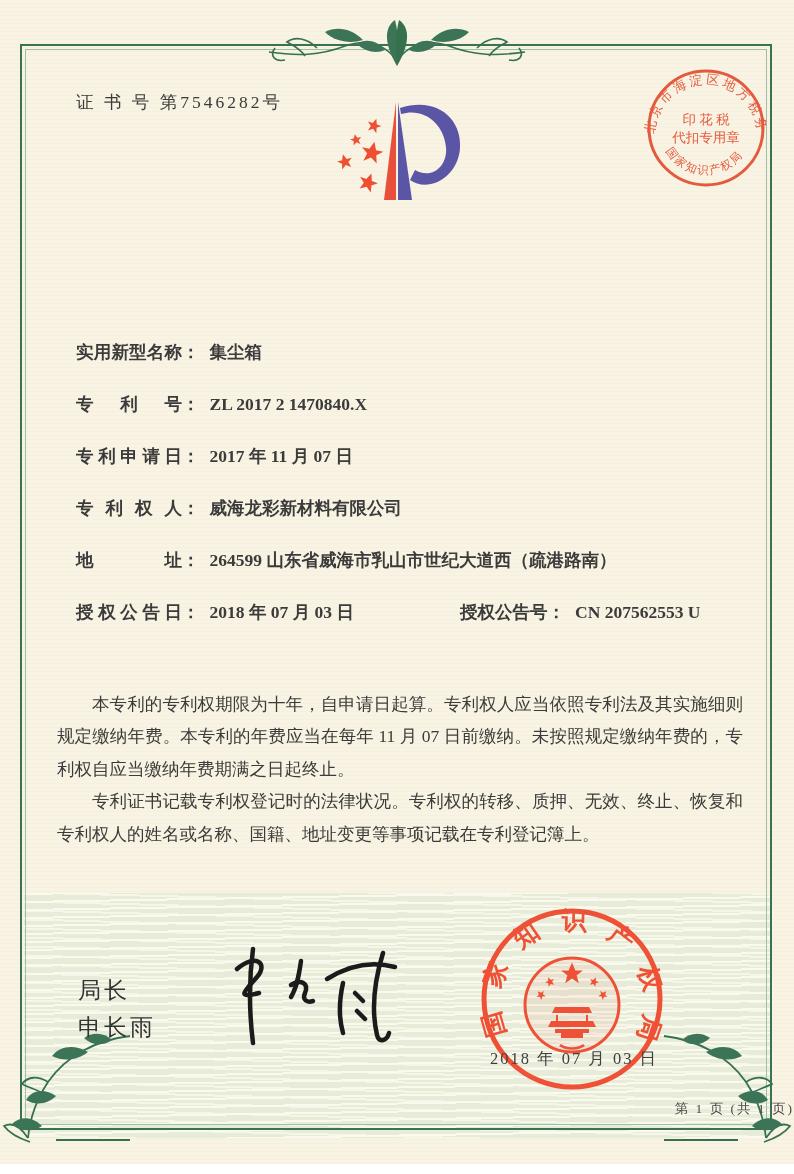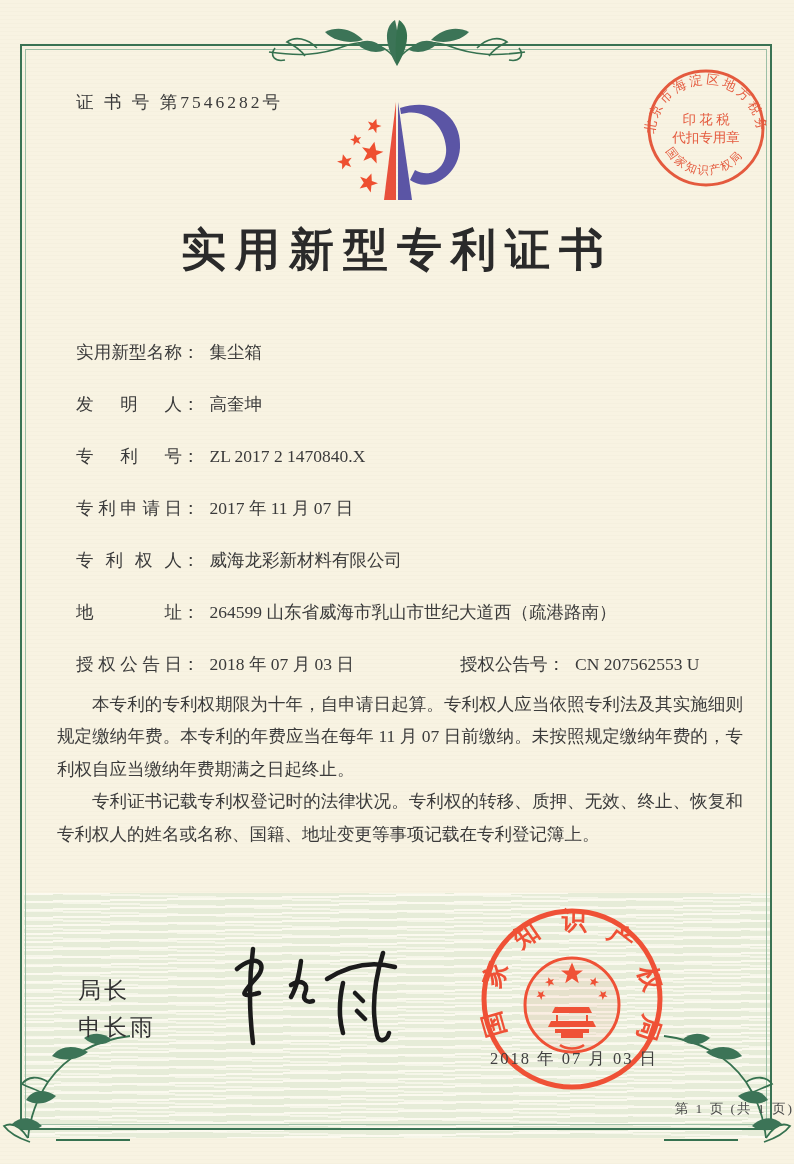--- a/index.html
+++ b/index.html
@@ -15,21 +15,21 @@
   
   .band{position:absolute;left:24px;top:893px;width:746px;height:245px;
         background-color:#e6ecd8;
         background-image:
           repeating-linear-gradient(179deg,rgba(252,250,240,0.95) 0 2px,transparent 2px 8px),
           repeating-linear-gradient(181.5deg,rgba(252,250,240,0.7) 0 2px,transparent 2px 9px);}
   .cert-no{position:absolute;left:76px;top:90px;font-size:17.5px;letter-spacing:3px;color:#3b3b3b;}
   .logo{position:absolute;left:318px;top:96px;}
   .title{position:absolute;left:0;right:0;top:220px;text-align:center;
          font-size:45px;font-weight:600;letter-spacing:9px;color:#2a2a2a;}
-  .fields{position:absolute;left:76px;top:340px;width:648px;font-size:17.5px;color:#3b3b3b;}
+  .fields{position:absolute;left:76px;top:340px;width:648px;font-size:17.5px;color:#3b3b3b;font-weight:bold;}
   .field-row{height:52px;position:relative;white-space:nowrap;}
   .flabel{display:inline-block;width:106px;text-align:justify;text-align-last:justify;}
   .fvalue{margin-left:10px;}
   .grant-no{position:absolute;left:384px;top:0;}
   .body-text{position:absolute;left:57px;top:688px;width:686px;font-size:17.5px;
              line-height:1.85;text-align:justify;color:#3b3b3b;}
   .body-text p{margin:0;text-indent:2em;}
   .signer{position:absolute;left:78px;top:972px;font-size:23px;line-height:37px;
           letter-spacing:3px;color:#333;}
   .signature{position:absolute;left:215px;top:935px;}
@@ -127,28 +127,24 @@
     <use href="#star" transform="translate(56,30) scale(0.75) rotate(18)" fill="#ee4f30"></use>
     <use href="#star" transform="translate(38,44) scale(0.6) rotate(-12)" fill="#ee4f30"></use>
     <use href="#star" transform="translate(54,57) scale(1.15) rotate(12)" fill="#ee4f30"></use>
     <use href="#star" transform="translate(27,66) scale(0.8) rotate(-15)" fill="#ee4f30"></use>
     <use href="#star" transform="translate(50,87) scale(1.0) rotate(20)" fill="#ee4f30"></use>
     <path d="M78,6 L66,104 L78,104 Z" fill="#e8503c"></path>
     <path d="M80,6 L80,104 L94,104 Z" fill="#5b55a5"></path>
     <path d="M82,12 C120,0 144,24 142,52 C140,82 110,97 92,84 L97,74 C114,84 130,70 128,51 C126,28 106,11 83,18 Z" fill="#5b55a5"></path>
   </svg>
 
-  <div class="title">实用新型专利证书</div>
 
   <div class="fields">
     <div class="field-row">
       <span class="flabel">实用新型名称</span><span>：</span><span class="fvalue">集尘箱</span>
-    </div>
-    <div class="field-row">
-      <span class="flabel">发明人</span><span>：</span><span class="fvalue">高奎坤</span>
     </div>
     <div class="field-row">
       <span class="flabel">专利号</span><span>：</span><span class="fvalue">ZL 2017 2 1470840.X</span>
     </div>
     <div class="field-row">
       <span class="flabel">专利申请日</span><span>：</span><span class="fvalue">2017 年 11 月 07 日</span>
     </div>
     <div class="field-row">
       <span class="flabel">专利权人</span><span>：</span><span class="fvalue">威海龙彩新材料有限公司</span>
     </div>

